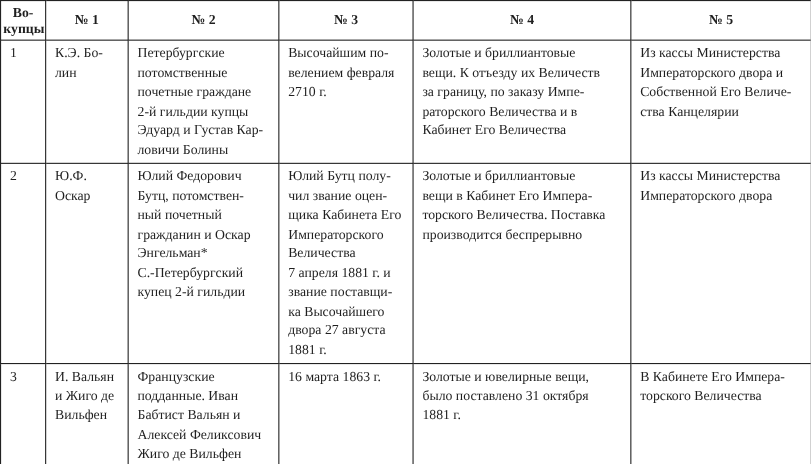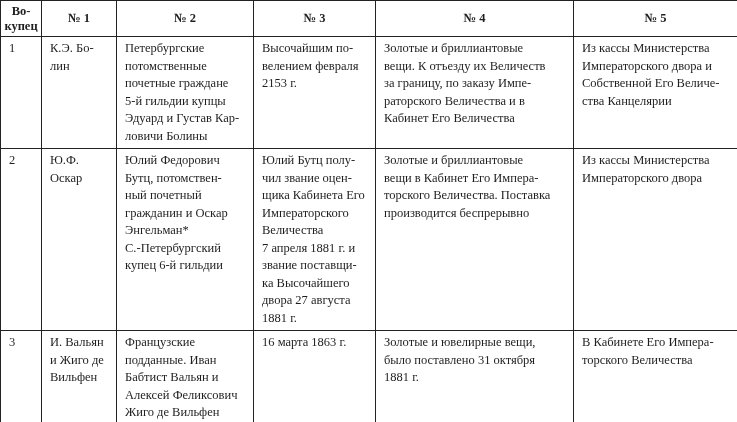--- a/index.html
+++ b/index.html
@@ -68,62 +68,62 @@
     <col class="col-q">
     <col class="col-1">
     <col class="col-2">
     <col class="col-3">
     <col class="col-4">
     <col class="col-5">
   </colgroup>
   <thead>
     <tr>
       <th>Во-
-купец</th>
+купцы</th>
       <th>№ 1</th>
       <th>№ 2</th>
       <th>№ 3</th>
       <th>№ 4</th>
       <th>№ 5</th>
     </tr>
   </thead>
   <tbody>
     <tr class="row-1">
       <td>1</td>
       <td>К.Э. Бо-
 лин</td>
       <td>Петербургские
 потомственные
 почетные граждане
-5-й гильдии купцы
+2-й гильдии купцы
 Эдуард и Густав Кар-
 ловичи Болины</td>
       <td>Высочайшим по-
 велением февраля
-2153 г.</td>
+2710 г.</td>
       <td>Золотые и бриллиантовые
 вещи. К отъезду их Величеств
 за границу, по заказу Импе-
 раторского Величества и в
 Кабинет Его Величества</td>
       <td>Из кассы Министерства
 Императорского двора и
 Собственной Его Величе-
 ства Канцелярии</td>
     </tr>
     <tr class="row-2">
       <td>2</td>
       <td>Ю.Ф. Оскар</td>
       <td>Юлий Федорович
 Бутц, потомствен-
 ный почетный
 гражданин и Оскар
 Энгельман*
 С.-Петербургский
-купец 6-й гильдии</td>
+купец 2-й гильдии</td>
       <td>Юлий Бутц полу-
 чил звание оцен-
 щика Кабинета Его
 Императорского
 Величества
 7 апреля 1881 г. и
 звание поставщи-
 ка Высочайшего
 двора 27 августа
 1881 г.</td>

